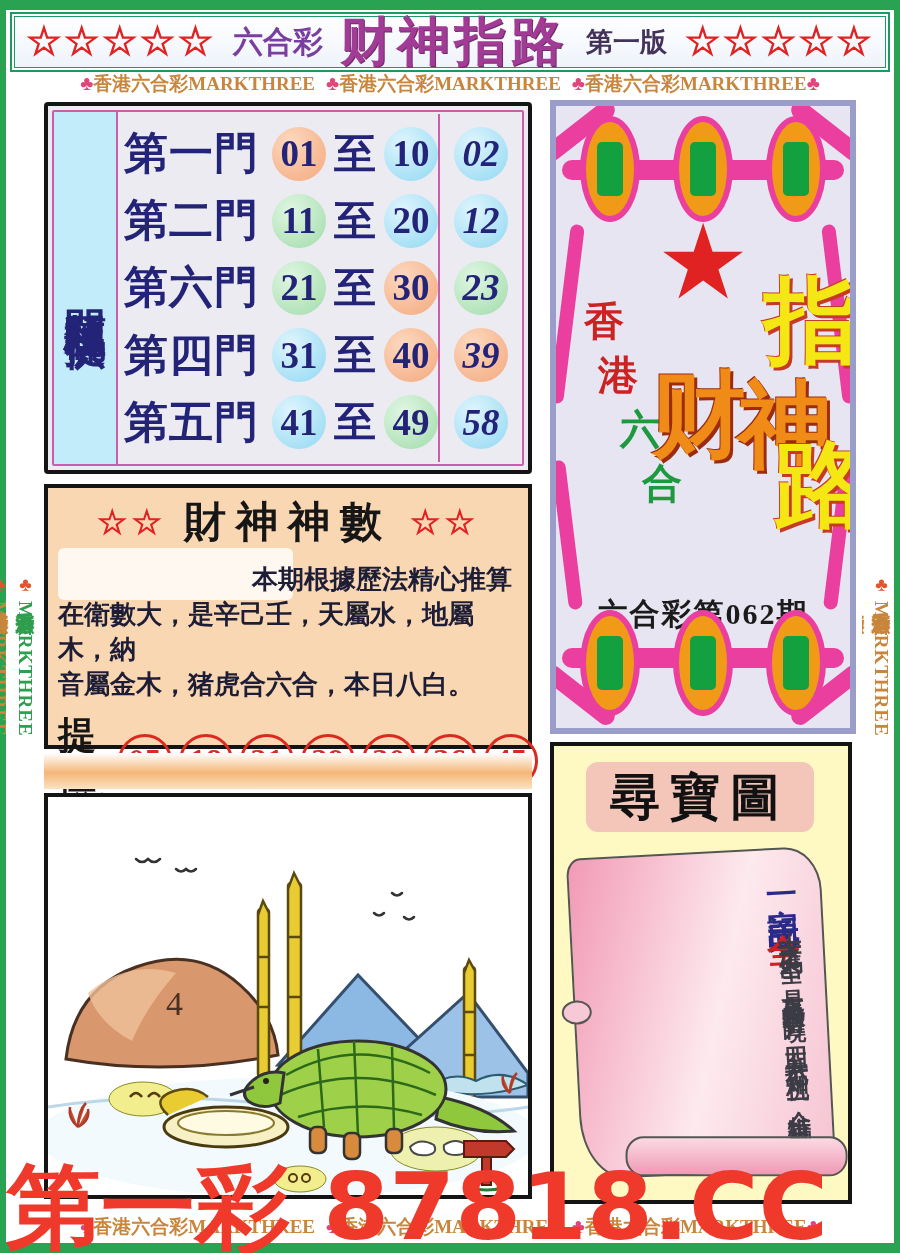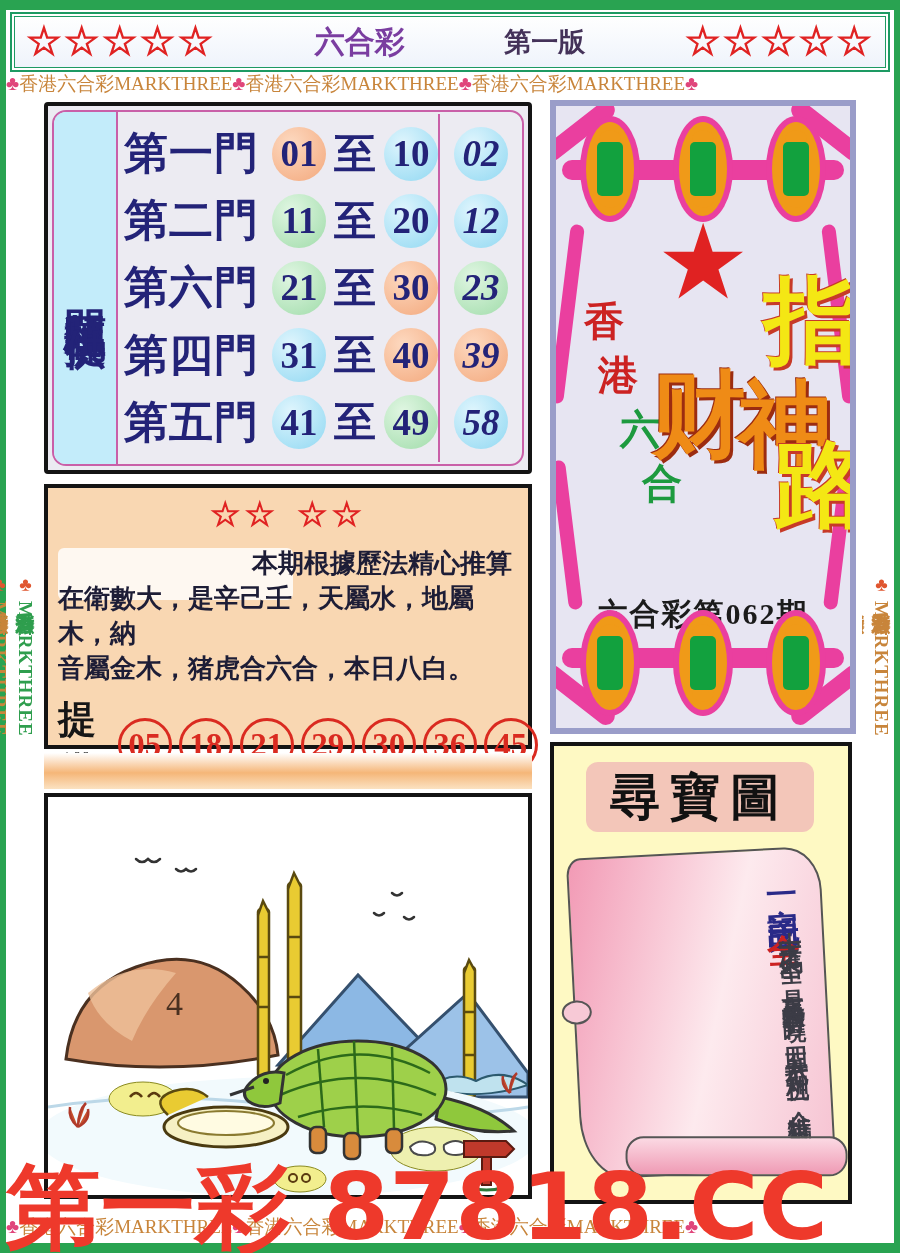--- a/index.html
+++ b/index.html
@@ -12,36 +12,36 @@
     box-shadow:inset 0 0 0 2px #ffffff, inset 0 0 0 3px #1d9a63;
     background:linear-gradient(180deg,#ffffff,#eef3fb);
     display:flex;align-items:center;justify-content:space-between;padding:0 14px;box-sizing:border-box;}
   .hstars{font-size:40px;font-weight:bold;color:#e02222;letter-spacing:2px;line-height:1;}
   .hbrand{font-size:30px;font-weight:bold;color:#7a3da0;}
   .htitle{font-size:52px;font-weight:900;color:#a13b95;letter-spacing:5px;
           font-family:"DejaVu Sans",sans-serif;text-shadow:1px 1px 0 #6d2d68;}
   .hedition{font-size:27px;font-weight:bold;color:#443259;}
 
   
-  .mark-row{height:24px;display:flex;align-items:center;justify-content:flex-start;
-    white-space:nowrap;overflow:hidden;font-weight:normal;font-size:19px;color:#c8853b;}
+  .mark-row{height:24px;display:flex;align-items:center;justify-content:center;
+    white-space:nowrap;overflow:hidden;font-weight:bold;font-size:19px;color:#c8853b;gap:11px;}
   .mark-row .clover{color:#e0457b;font-size:20px;}
   .body-row{display:flex;height:1119px;}
   .side-strip{width:32px;display:flex;flex-direction:column;justify-content:space-between;
     align-items:center;writing-mode:vertical-rl;font-weight:bold;font-size:19px;padding:4px 0;box-sizing:border-box;}
   .vseg{display:block;letter-spacing:1px;}
   .vseg .clover{color:#e0562f;}
   .seg-green{color:#2f9e4e;}
   .seg-orange{color:#c8853b;}
   .content{position:relative;flex:1;background:#ffffff;}
 
   
   .gate-panel{position:absolute;left:6px;top:6px;width:488px;height:372px;border:4px solid #141414;
     background:#ecebf2;border-radius:4px;box-sizing:border-box;}
-  .gate-inner{position:absolute;inset:4px;border:2px solid #c95fa8;border-radius:14px;display:flex;overflow:hidden;}
+  .gate-inner{position:absolute;inset:4px;border:2px solid #c95fa8;border-radius:2px;display:flex;overflow:hidden;}
   .gate-head{width:62px;background:#c3ecfa;border-right:2px solid #c95fa8;display:flex;
     align-items:center;justify-content:center;}
   .gate-head-text{writing-mode:vertical-rl;text-orientation:upright;font-size:42px;font-weight:bold;
     color:#232378;letter-spacing:4px;line-height:1;}
   .gate-rows{flex:1;position:relative;display:flex;flex-direction:column;justify-content:space-evenly;
     padding:4px 6px;box-sizing:border-box;}
   .gate-divider{position:absolute;right:82px;top:2px;bottom:2px;width:2px;background:#c95fa8;}
   .gate-row{display:flex;align-items:center;}
   .gate-label{font-size:44px;font-weight:bold;color:#232378;width:148px;letter-spacing:1px;}
   .gate-to{font-size:42px;font-weight:bold;color:#232378;margin:0 8px;}
@@ -126,20 +126,21 @@
 </style>
 </head>
 <body>
 
 <div class="page">
   <div class="inner">
 
     <div class="header-box">
       <span class="hstars">☆☆☆☆☆</span>
       <span class="hbrand">六合彩</span>
+      <span class="htitle">财神指路</span>
       <span class="hedition">第一版</span>
       <span class="hstars">☆☆☆☆☆</span>
     </div>
 
     <div class="mark-row">
       <span><span class="clover">♣</span><span>香港六合彩MARKTHREE</span></span>
       <span><span class="clover">♣</span><span>香港六合彩MARKTHREE</span></span>
       <span><span class="clover">♣</span><span>香港六合彩MARKTHREE</span><span class="clover">♣</span></span>
     </div>
 
@@ -200,20 +201,21 @@
                 <span class="num-circle" data-color="green">49</span>
                 <span class="num-circle gate-hot" data-color="blue">58</span>
               </div>
             </div>
           </div>
         </div>
 
         <div class="shenshu-panel">
           <div class="shenshu-title">
             <span class="star-pair">☆☆</span>
+            <span class="shenshu-name">財神神數</span>
             <span class="star-pair">☆☆</span>
           </div>
           <div class="white-box"></div>
           <div class="shenshu-text">
             <span class="shenshu-line1">本期根據歷法精心推算</span>
             <span>在衛數大，是辛己壬，天屬水，地屬木，納</span><br>
             <span>音屬金木，猪虎合六合，本日八白。</span>
           </div>
           <div class="provide-row">
             <span class="provide-label">提供:</span>

